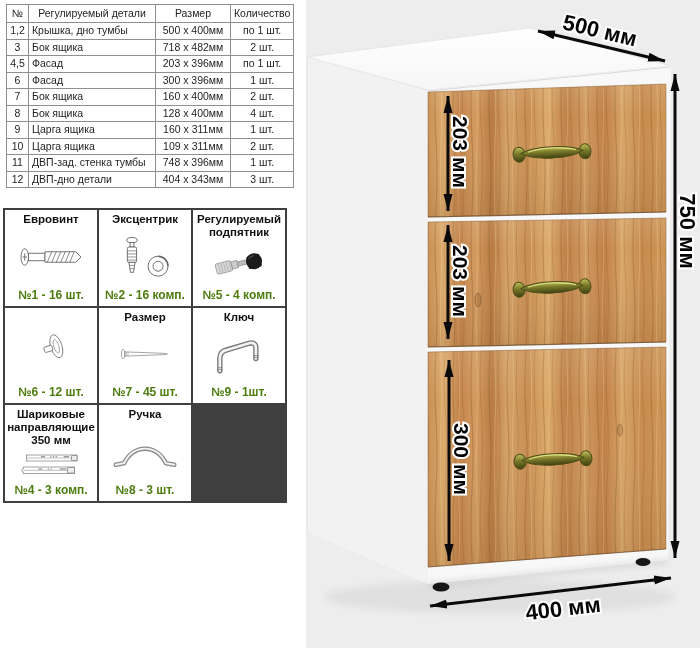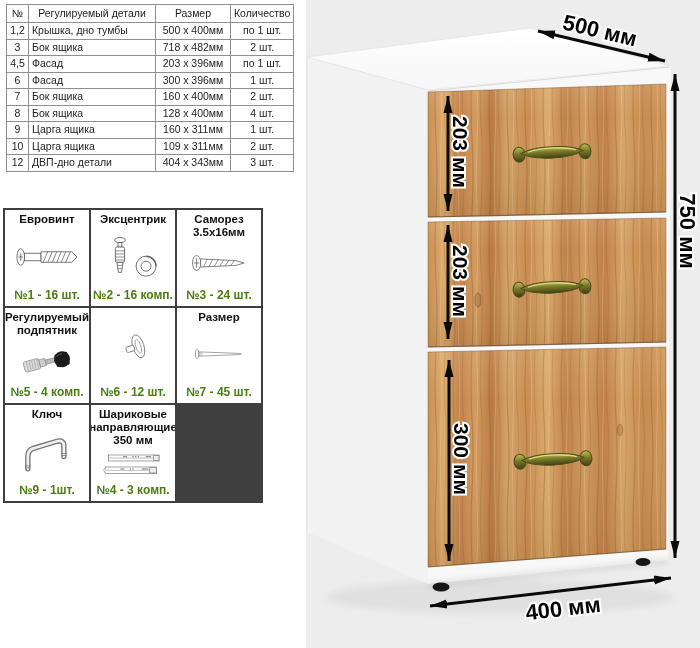--- a/index.html
+++ b/index.html
@@ -7,21 +7,21 @@
          font-family:"Liberation Sans",sans-serif;}
   svg.scene{position:absolute;left:0;top:0;}
   
   table.parts{position:absolute;left:6px;top:4px;border-collapse:collapse;table-layout:fixed;background:#fff;}
   table.parts th,table.parts td{border:1px solid #8f8f8f;font-size:10.5px;color:#1e1e1e;
          padding:0 3px;height:15.5px;line-height:1.05;white-space:nowrap;overflow:hidden;}
   table.parts th{height:17px;font-weight:normal;text-align:center;}
   td.c{text-align:center;}
   td.l{text-align:left;}
   
-  .hw-grid{position:absolute;left:3px;top:208px;width:260px;height:295px;box-sizing:border-box;
+  .hw-grid{position:absolute;left:3px;top:208px;width:284px;height:295px;box-sizing:border-box;
          display:grid;grid-template-columns:1fr 1fr 1fr;grid-template-rows:1fr 1fr 1fr;
          gap:2px;background:#3f3f3f;border:2px solid #3f3f3f;}
   .hw-cell{background:#fff;display:flex;flex-direction:column;align-items:center;
          justify-content:space-between;padding:3px 2px 4px;overflow:hidden;}
   .hw-title{font-weight:bold;font-size:11.5px;color:#111;text-align:center;line-height:1.12;}
   .hw-count{font-weight:bold;font-size:12px;color:#4d7c0f;white-space:nowrap;}
   .hw-icon{flex:1 1 auto;display:flex;align-items:center;justify-content:center;min-height:0;}
   .hw-icon svg{max-height:46px;}
   
   text.dim{font-family:"Liberation Sans",sans-serif;font-weight:bold;fill:#050505;
@@ -208,20 +208,26 @@
           <td class="c">160 x 311мм</td>
           <td class="c">1 шт.</td>
         </tr>
     <tr>
           <td class="c">10</td>
           <td class="l">Царга ящика</td>
           <td class="c">109 x 311мм</td>
           <td class="c">2 шт.</td>
         </tr>
     <tr>
+          <td class="c">11</td>
+          <td class="l">ДВП-зад. стенка тумбы</td>
+          <td class="c">748 x 396мм</td>
+          <td class="c">1 шт.</td>
+        </tr>
+    <tr>
           <td class="c">12</td>
           <td class="l">ДВП-дно детали</td>
           <td class="c">404 x 343мм</td>
           <td class="c">3 шт.</td>
         </tr>
   </tbody>
     </table>
 
   <div class="hw-grid">
 
@@ -250,32 +256,20 @@
           <path d="M24,37 L32,37 L30,50 L26,50 Z" fill="#fff"></path>
           <path d="M25,41 H31 M25.5,45 H30.5" stroke-width="0.9"></path>
           <circle cx="62" cy="42" r="13" fill="#fff"></circle>
           <circle cx="62" cy="42" r="6.5"></circle>
           <path d="M62,29 A13,13 0 0 1 75,42" stroke-width="2"></path>
         </svg>
       </div>
       <div class="hw-count">№2 - 16 комп.</div>
     </div>
 
-    <div class="hw-cell">
-      <div class="hw-title">Саморез 3.5х16мм</div>
-      <div class="hw-icon">
-        <svg width="84" height="38" viewBox="0 0 90 56" fill="none" stroke="#666" stroke-width="1.2">
-          <ellipse cx="12" cy="28" rx="6" ry="11" fill="#fff"></ellipse>
-          <path d="M12,21 V35 M8,28 H16"></path>
-          <path d="M18,22 L70,24.5 L82,28 L70,31.5 L18,34 Z" fill="#fff"></path>
-          <path d="M22,34 L28,22 M30,33.6 L36,22.4 M38,33.2 L44,22.8 M46,32.8 L52,23.2 M54,32.4 L60,23.6 M62,32 L68,24" stroke-width="1"></path>
-        </svg>
-      </div>
-      <div class="hw-count">№3 - 24 шт.</div>
-    </div>
 
     <div class="hw-cell">
       <div class="hw-title">Регулируемый подпятник</div>
       <div class="hw-icon">
         <svg width="80" height="40" viewBox="0 0 90 60">
           <g transform="rotate(-14 45 32)">
             <rect x="10" y="23" width="24" height="16" rx="3" fill="#d9d9d9" stroke="#8a8a8a"></rect>
             <path d="M15,24 V38 M19,24 V38 M23,24 V38 M27,24 V38 M31,24 V38" stroke="#a6a6a6" stroke-width="1"></path>
             <rect x="34" y="25.5" width="9" height="11" fill="#cccccc" stroke="#8a8a8a"></rect>
             <rect x="43" y="28" width="16" height="6.5" fill="#c2c2c2" stroke="#8a8a8a"></rect>
@@ -340,15 +334,25 @@
           <rect x="4" y="24" width="76" height="10" fill="#fff"></rect>
           <path d="M4,29 H80" stroke-width="0.7"></path>
           <path d="M4,24 l-3,5 3,5" fill="#fff"></path>
           <path d="M26,27 h6 M40,27 h2 M44,27 h2 M58,27 h10" stroke-width="1.6"></path>
           <rect x="70" y="25" width="10" height="8" fill="#eee"></rect>
         </svg>
       </div>
       <div class="hw-count">№4 - 3 комп.</div>
     </div>
 
+    <div class="hw-cell">
+      <div class="hw-title">Ручка</div>
+      <div class="hw-icon">
+        <svg width="80" height="42" viewBox="0 0 90 56" fill="none">
+          <path d="M6,45 L17,43 C30,17 60,17 73,43 L84,45" stroke="#8a8a8a" stroke-width="6" stroke-linecap="round"></path>
+          <path d="M6,45 L17,43 C30,17 60,17 73,43 L84,45" stroke="#f4f4f4" stroke-width="2.6" stroke-linecap="round"></path>
+        </svg>
+      </div>
+      <div class="hw-count">№8 - 3 шт.</div>
+    </div>
 
   </div>
 </div>
 
 </body></html>

